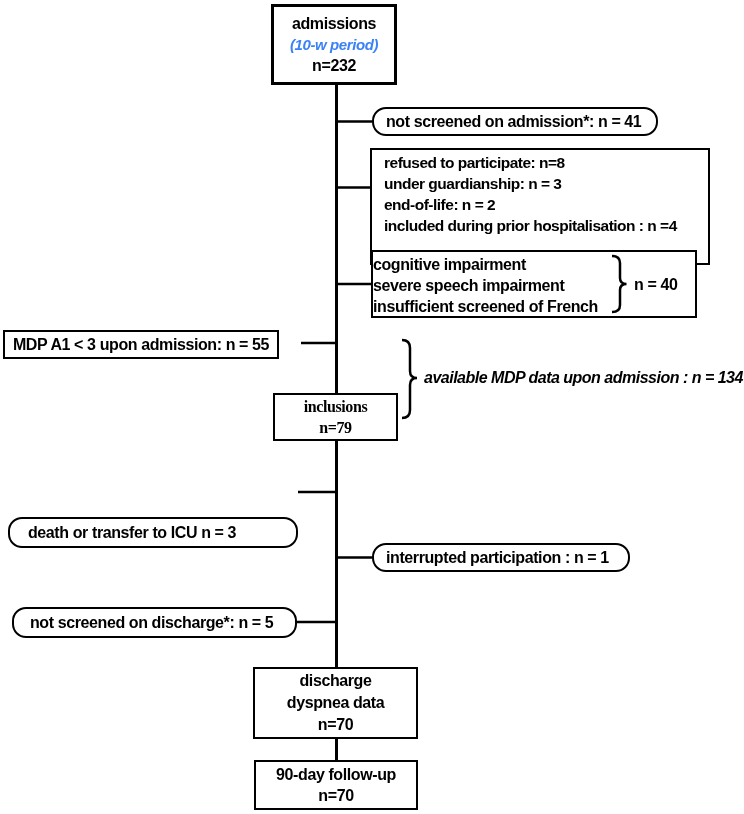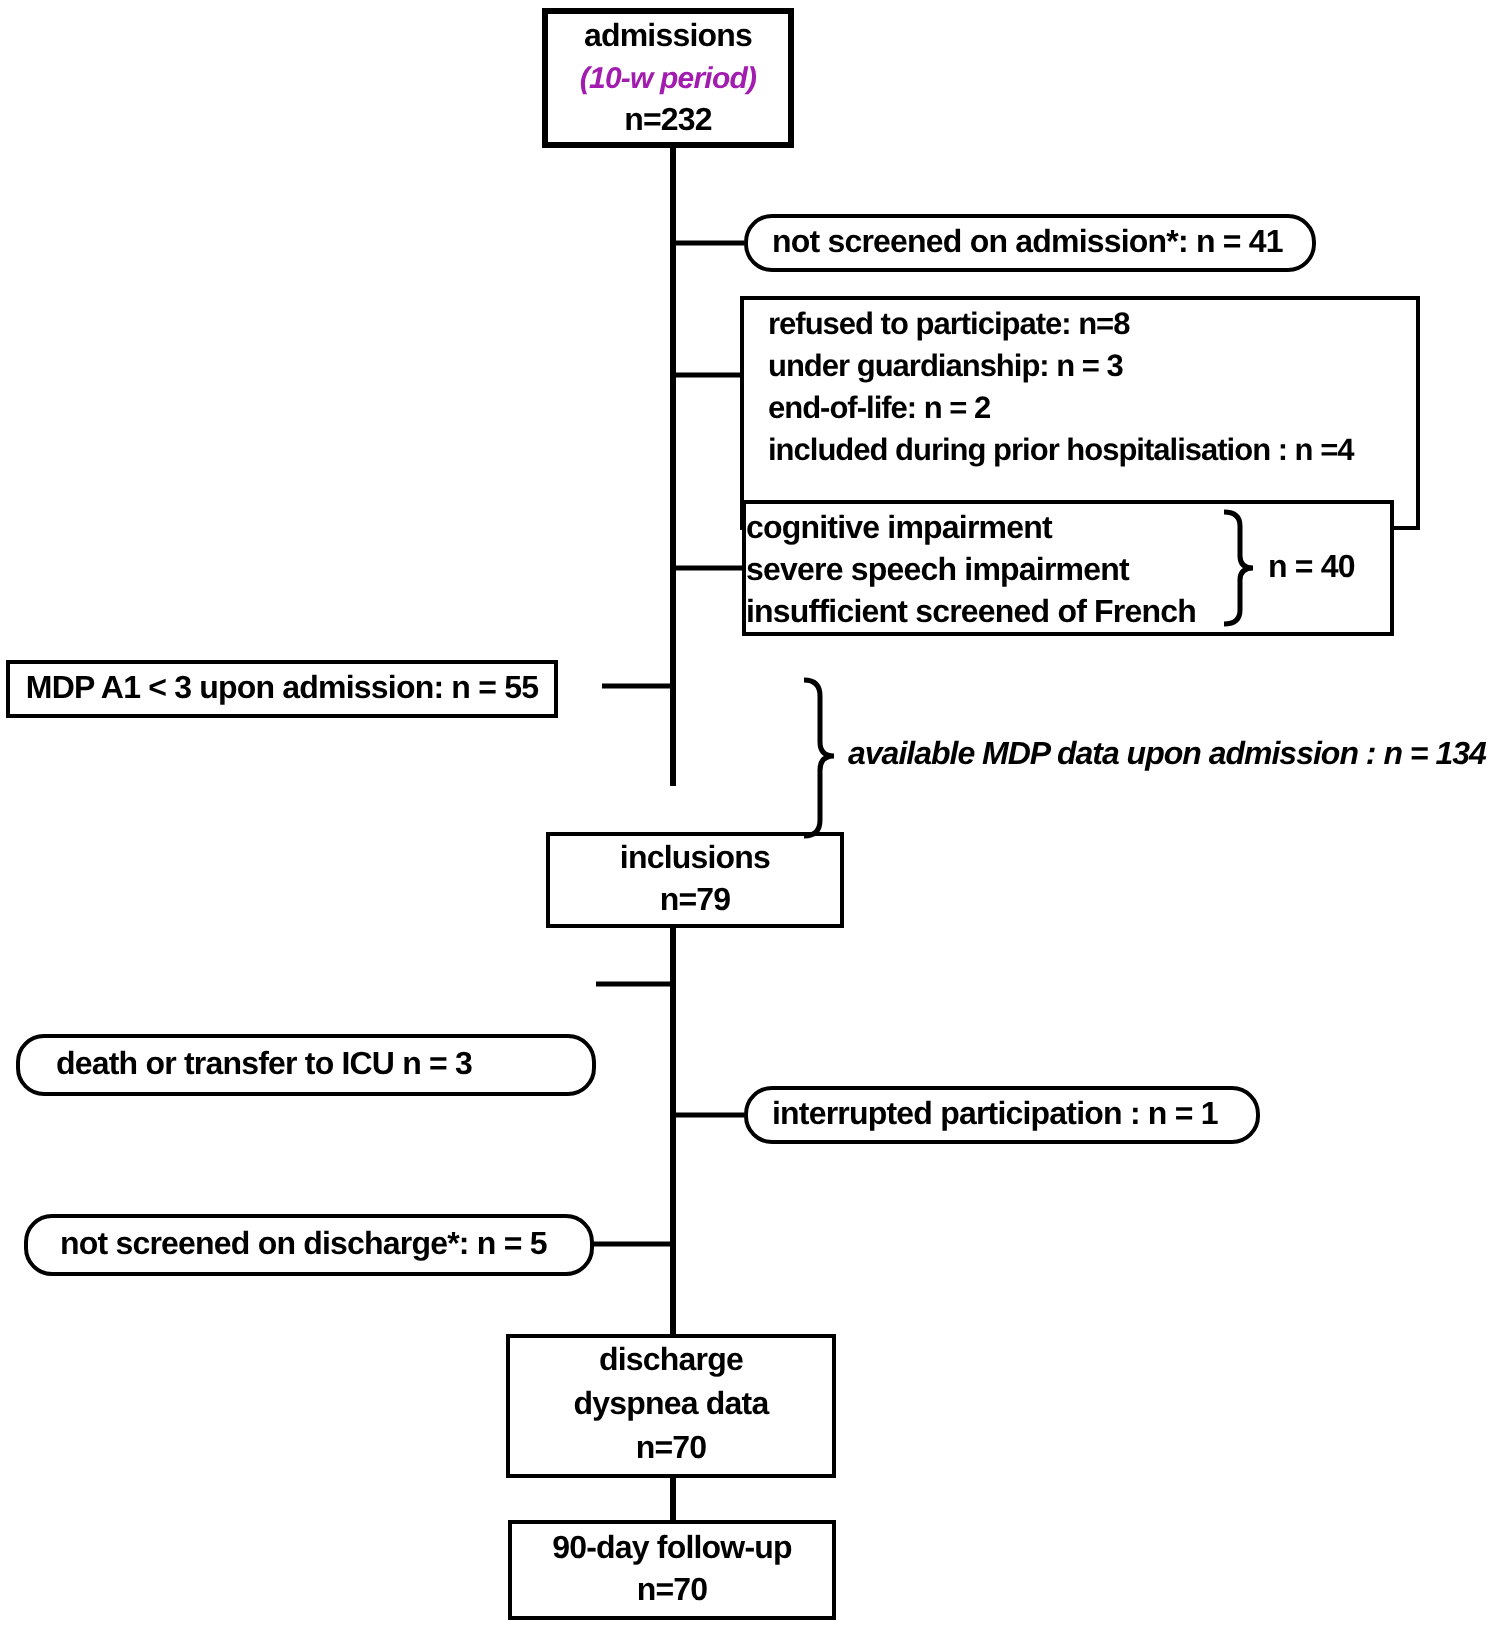--- a/index.html
+++ b/index.html
@@ -10,21 +10,21 @@
   }
   svg.layer{position:absolute;left:0;top:0;width:744px;height:814px;}
   #lines{z-index:1;}
   #braces{z-index:3;pointer-events:none;}
   .box{
     position:absolute;z-index:2;background:#ffffff;border:2.5px solid #000;
     box-sizing:border-box;font-size:16px;letter-spacing:-0.4px;line-height:21px;
   }
   .center{display:flex;flex-direction:column;align-items:center;justify-content:center;text-align:center;}
   .vcenter{display:flex;align-items:center;border-radius:14px;}
-  .subtitle{color:#a21caf;font-style:italic;font-size:15px;}
+  .subtitle{color:#3b82f6;font-style:italic;font-size:15px;}
   .thick{border-width:3px;}
   .floating-label{
     position:absolute;z-index:4;font-style:italic;font-size:16px;
     letter-spacing:-0.5px;white-space:nowrap;
   }
   .cog-lines{position:absolute;left:0;top:2px;width:237px;}
   .cog-count{position:absolute;left:261px;top:50%;transform:translateY(-50%);}
 </style>
 </head>
 <body>
@@ -37,21 +37,21 @@
     <path stroke-width="3" d="M336.5 737 V761"></path>
     <path stroke-width="2.5" d="M336.5 121.5 H372"></path>
     <path stroke-width="2.5" d="M336.5 187.5 H370"></path>
     <path stroke-width="2.5" d="M336.5 284 H371"></path>
     <path stroke-width="2.5" d="M301 343 H336.5"></path>
     <path stroke-width="2.5" d="M298 492 H336.5"></path>
     <path stroke-width="2.5" d="M336.5 557.5 H372"></path>
     <path stroke-width="2.5" d="M295 622 H336.5"></path>
   </svg>
 
-  <div class="box center thick" style="left:271px;top:4px;width:126px;height:70px;text-align:center;">
+  <div class="box center thick" style="left:271px;top:4px;width:126px;height:81px;text-align:center;">
     <div>admissions</div>
     <div class="subtitle">(10-w period)</div>
     <div>n=232</div>
   </div>
 
   <div class="box vcenter" style="left:372px;top:107px;width:286px;height:29px;padding-left:12px;">
     <div>not screened on admission*: n = 41</div>
   </div>
 
   <div class="box" style="left:370px;top:148px;width:340px;height:117px;padding:2px 0 0 12px;font-size:15.5px;letter-spacing:-0.5px;">
@@ -69,21 +69,21 @@
     </div>
     <div class="cog-count">n = 40</div>
   </div>
 
   <div class="box center" style="left:3px;top:330px;width:276px;height:29px;">
     <div>MDP A1 &lt; 3 upon admission: n = 55</div>
   </div>
 
   <div class="floating-label" style="left:424px;top:369px;">available MDP data upon admission : n = 134</div>
 
-  <div class="box center" style="left:273px;top:416px;width:149px;height:48px;">
+  <div class="box center" style="left:273px;top:393px;width:125px;height:48px;font-family:Liberation Serif, serif;">
     <div>inclusions</div>
     <div>n=79</div>
   </div>
 
   <div class="box vcenter" style="left:8px;top:477px;width:290px;height:31px;padding-left:18px;margin-top:40px;">
     <div>death or transfer to ICU n = 3</div>
   </div>
 
   <div class="box vcenter" style="left:372px;top:543px;width:258px;height:29px;padding-left:12px;">
     <div>interrupted participation : n = 1</div>

